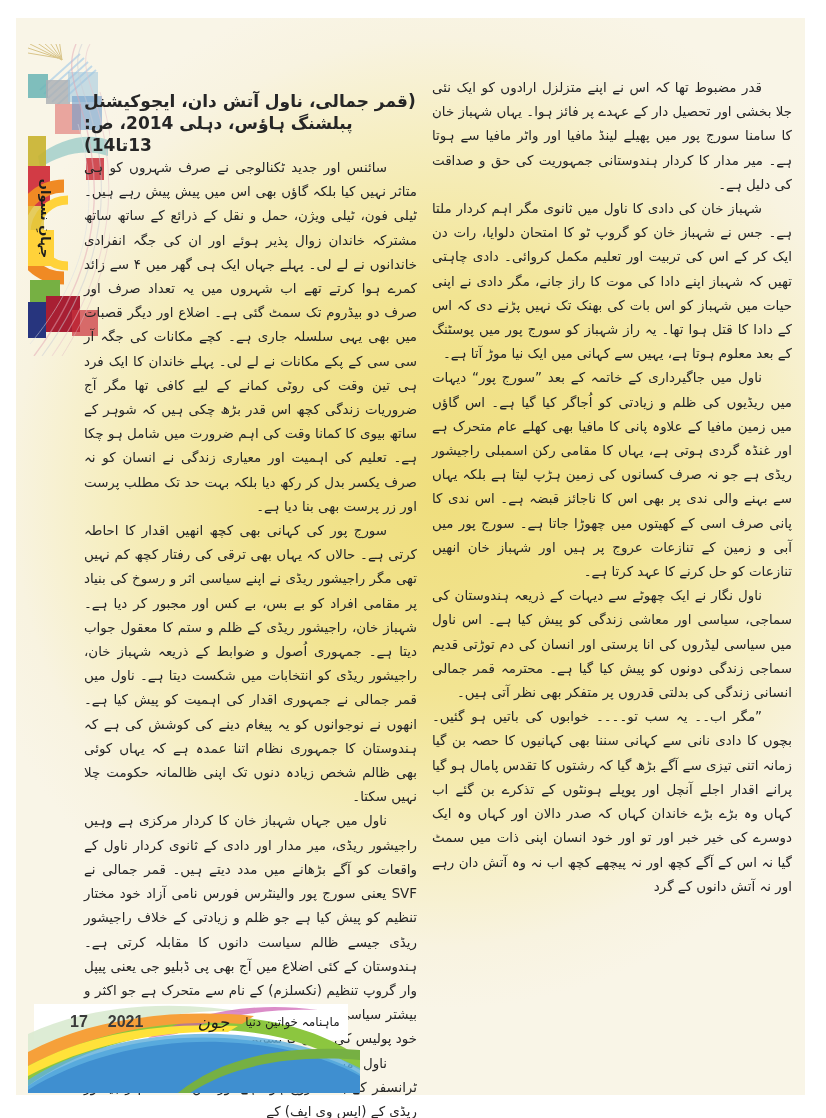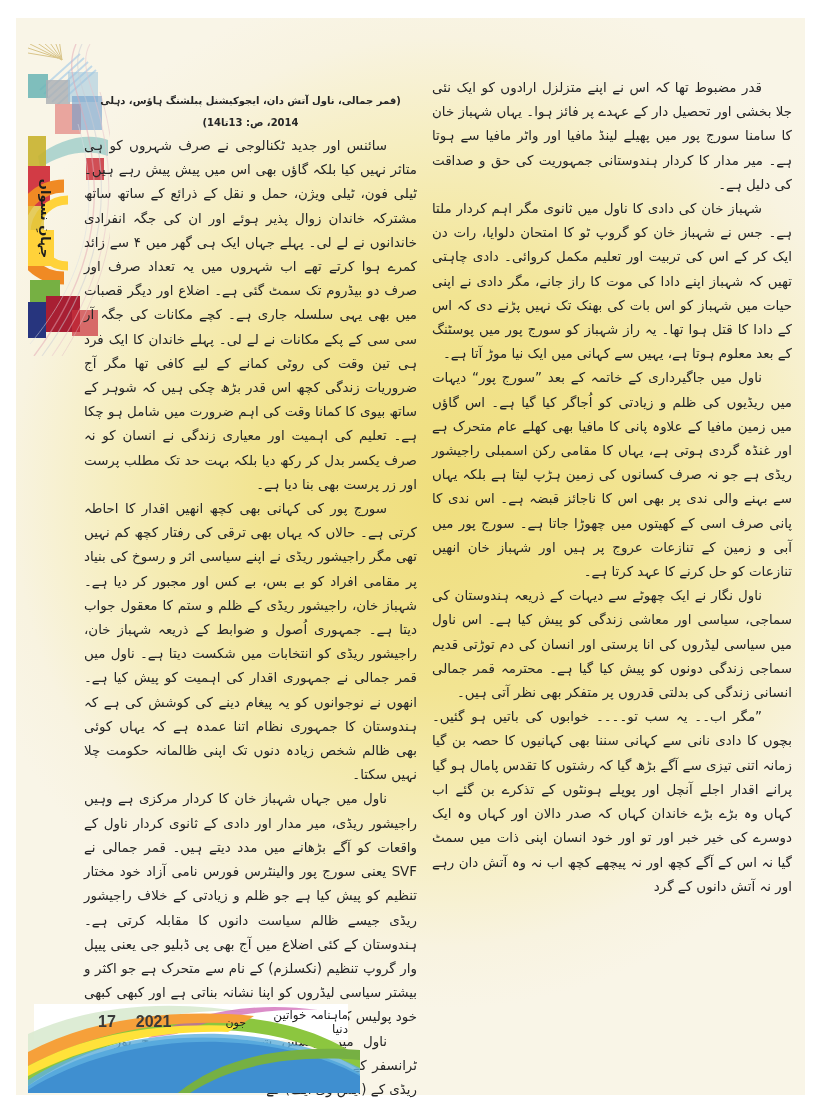--- a/index.html
+++ b/index.html
@@ -17,30 +17,30 @@
   .side-label span{transform:rotate(90deg);white-space:nowrap;font-size:13px;font-weight:bold;
         color:#1d1d1d;letter-spacing:1px;direction:rtl;}
   
   .columns{position:absolute;left:68px;top:58px;width:708px;height:912px;
         direction:rtl;display:flex;gap:15px;}
   .col{color:#262626;font-size:13.4px;line-height:24.2px;text-align:justify;}
   .col-right{width:360px;}
   .col-left{width:333px;padding-top:14px;}
   .col p{margin:0;text-indent:30px;}
   .col p.no-indent{text-indent:0;}
-  .col p.cite{text-indent:0;font-weight:bold;font-size:10px;line-height:22px;text-align:center;}
+  .col p.cite{text-indent:0;font-weight:bold;font-size:17px;line-height:22px;text-align:left;}
   
   .waves{position:absolute;left:12px;top:982px;width:332px;height:93px;z-index:1;}
   .footer-bar{position:absolute;left:18px;top:986px;width:314px;height:36px;background:#ffffff;z-index:0;}
   .footer-text{position:absolute;left:18px;top:986px;width:314px;height:36px;z-index:2;
         display:flex;align-items:center;direction:ltr;color:#1c1c1c;}
   .footer-text .num{font-family:"Liberation Sans",sans-serif;font-weight:bold;font-size:16px;color:#3a3a3a;}
-  .footer-text .pgnum{margin-left:64px;}
+  .footer-text .pgnum{margin-left:36px;}
   .footer-text .yr{margin-left:20px;}
-  .footer-text .month{margin-left:54px;font-size:11px;direction:rtl;}
+  .footer-text .month{margin-left:54px;font-size:17px;direction:rtl;font-style:italic;}
   .footer-text .mag{margin-left:16px;font-size:12px;direction:rtl;}
 </style>
 </head>
 <body>
 
 <div class="canvas">
   <div class="page">
 
     <svg class="collage" viewBox="0 0 82 312" preserveAspectRatio="none">
 

